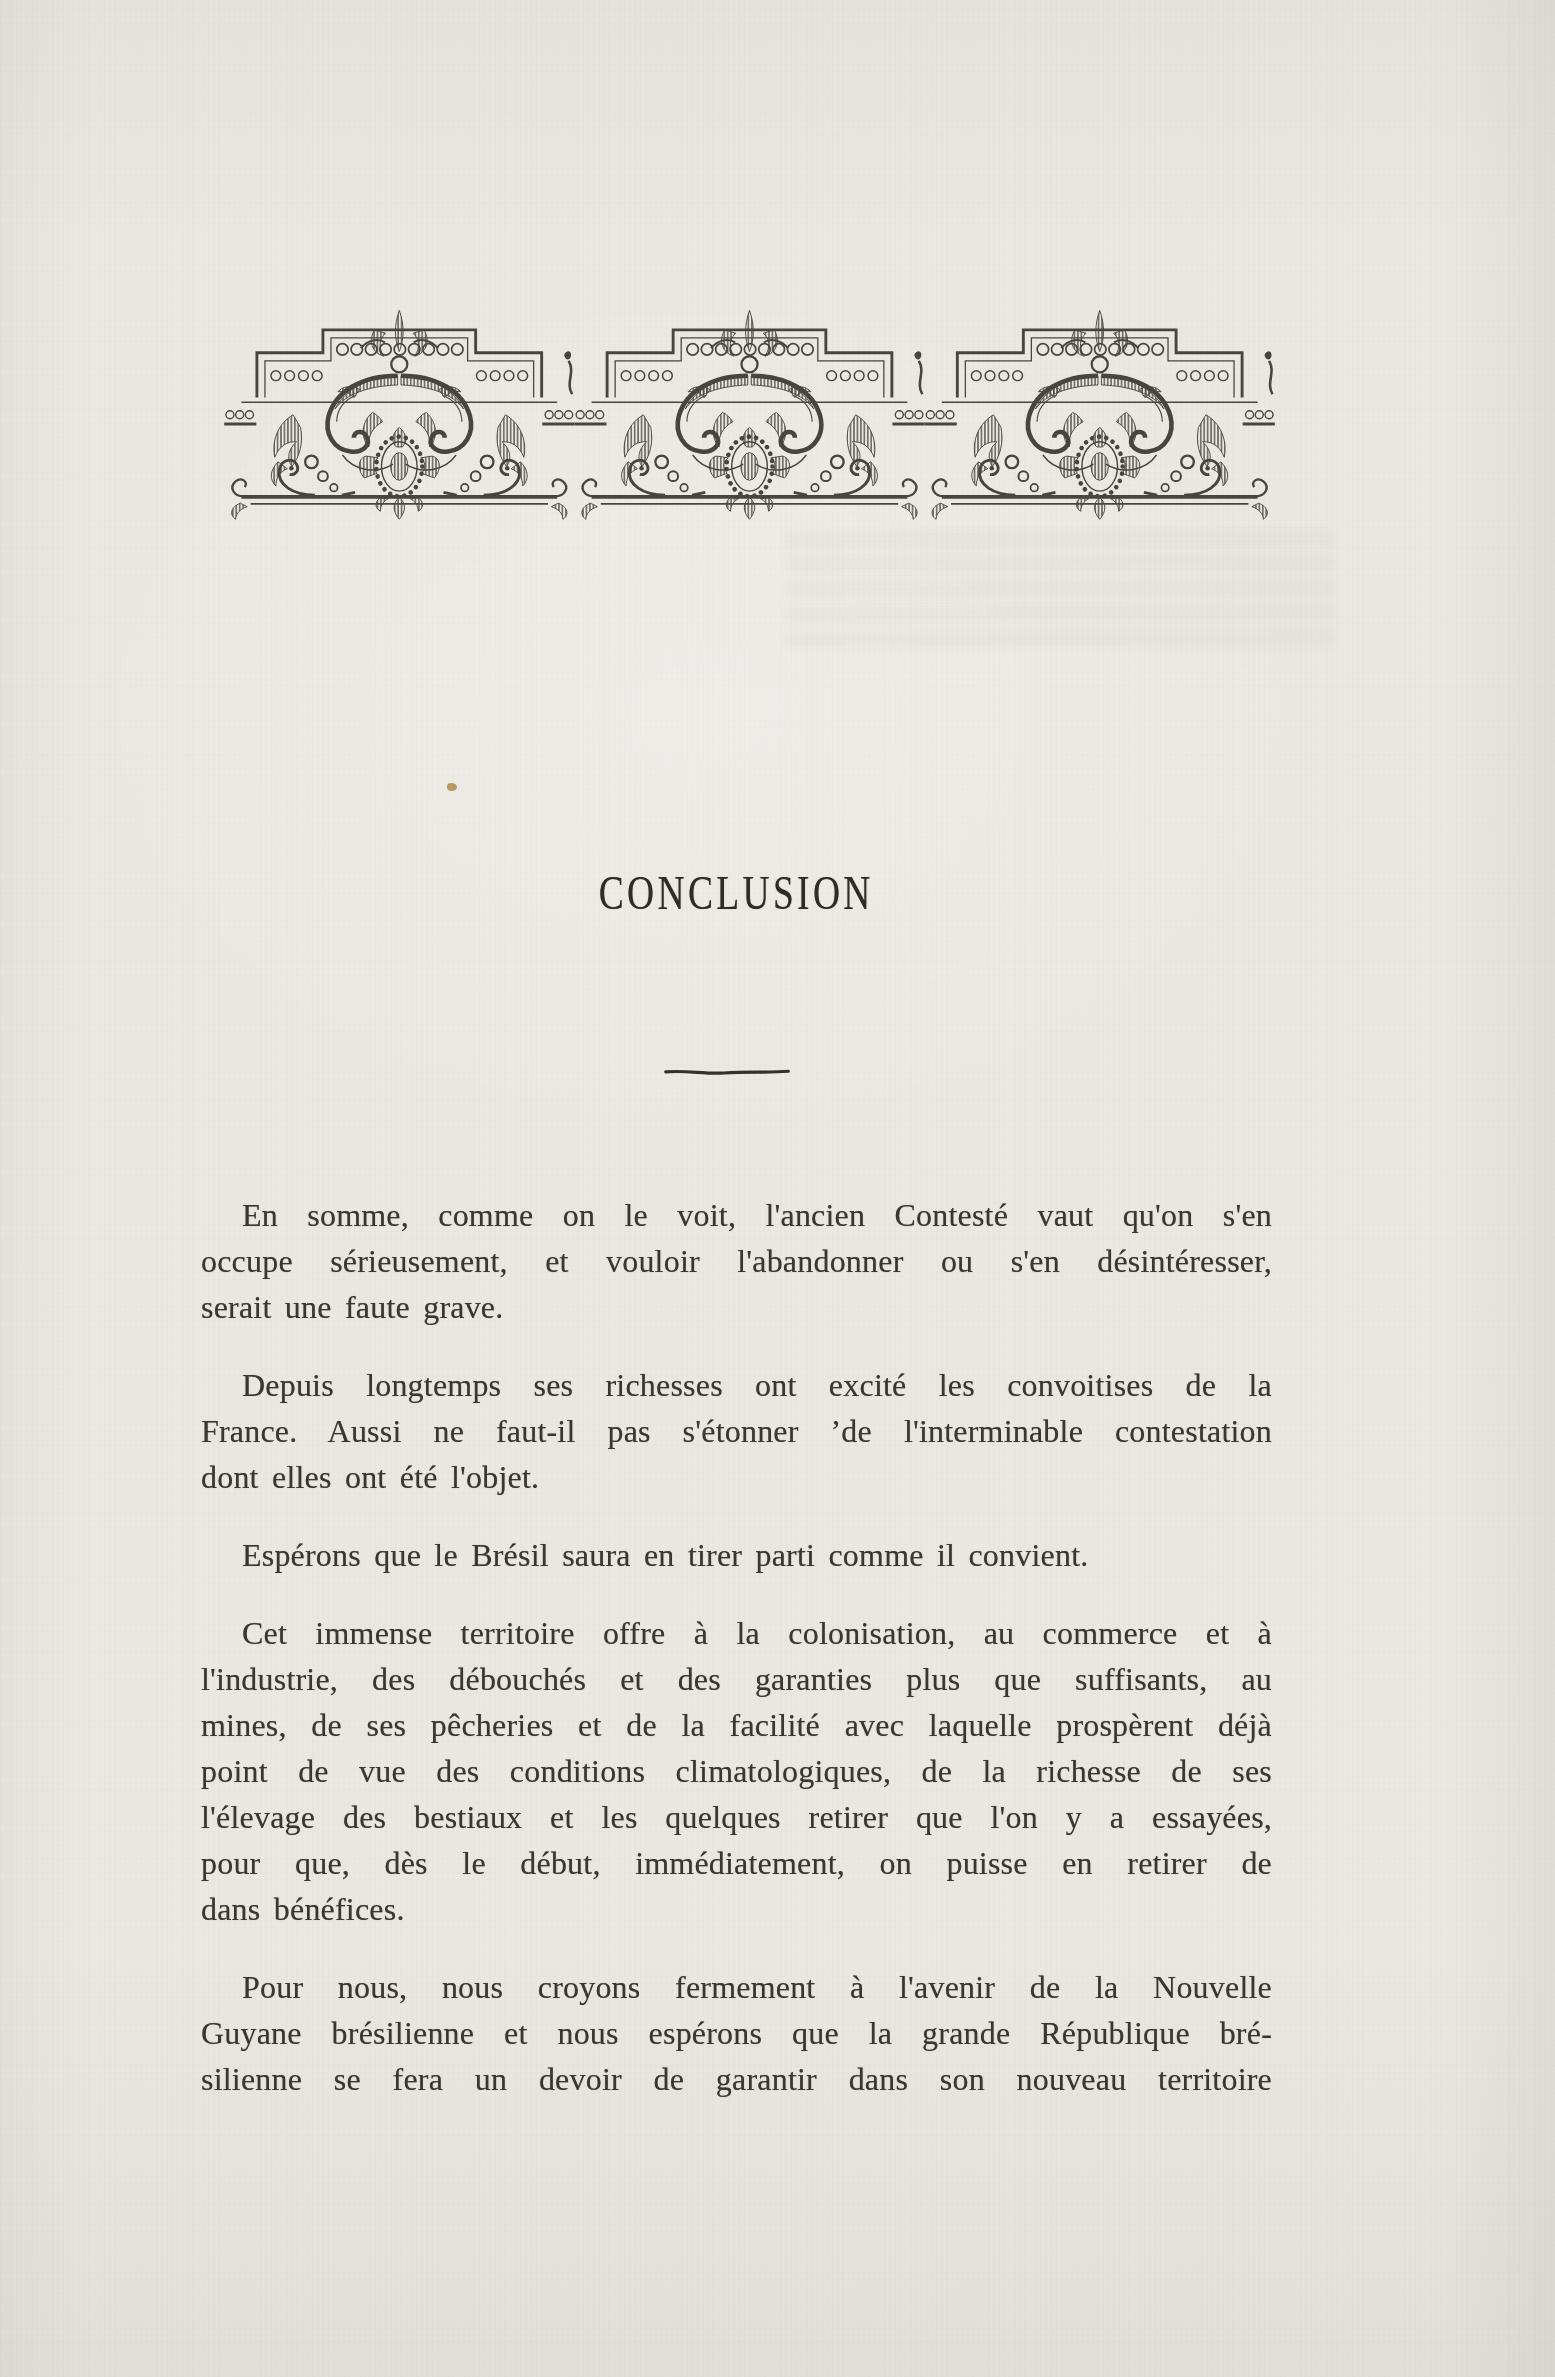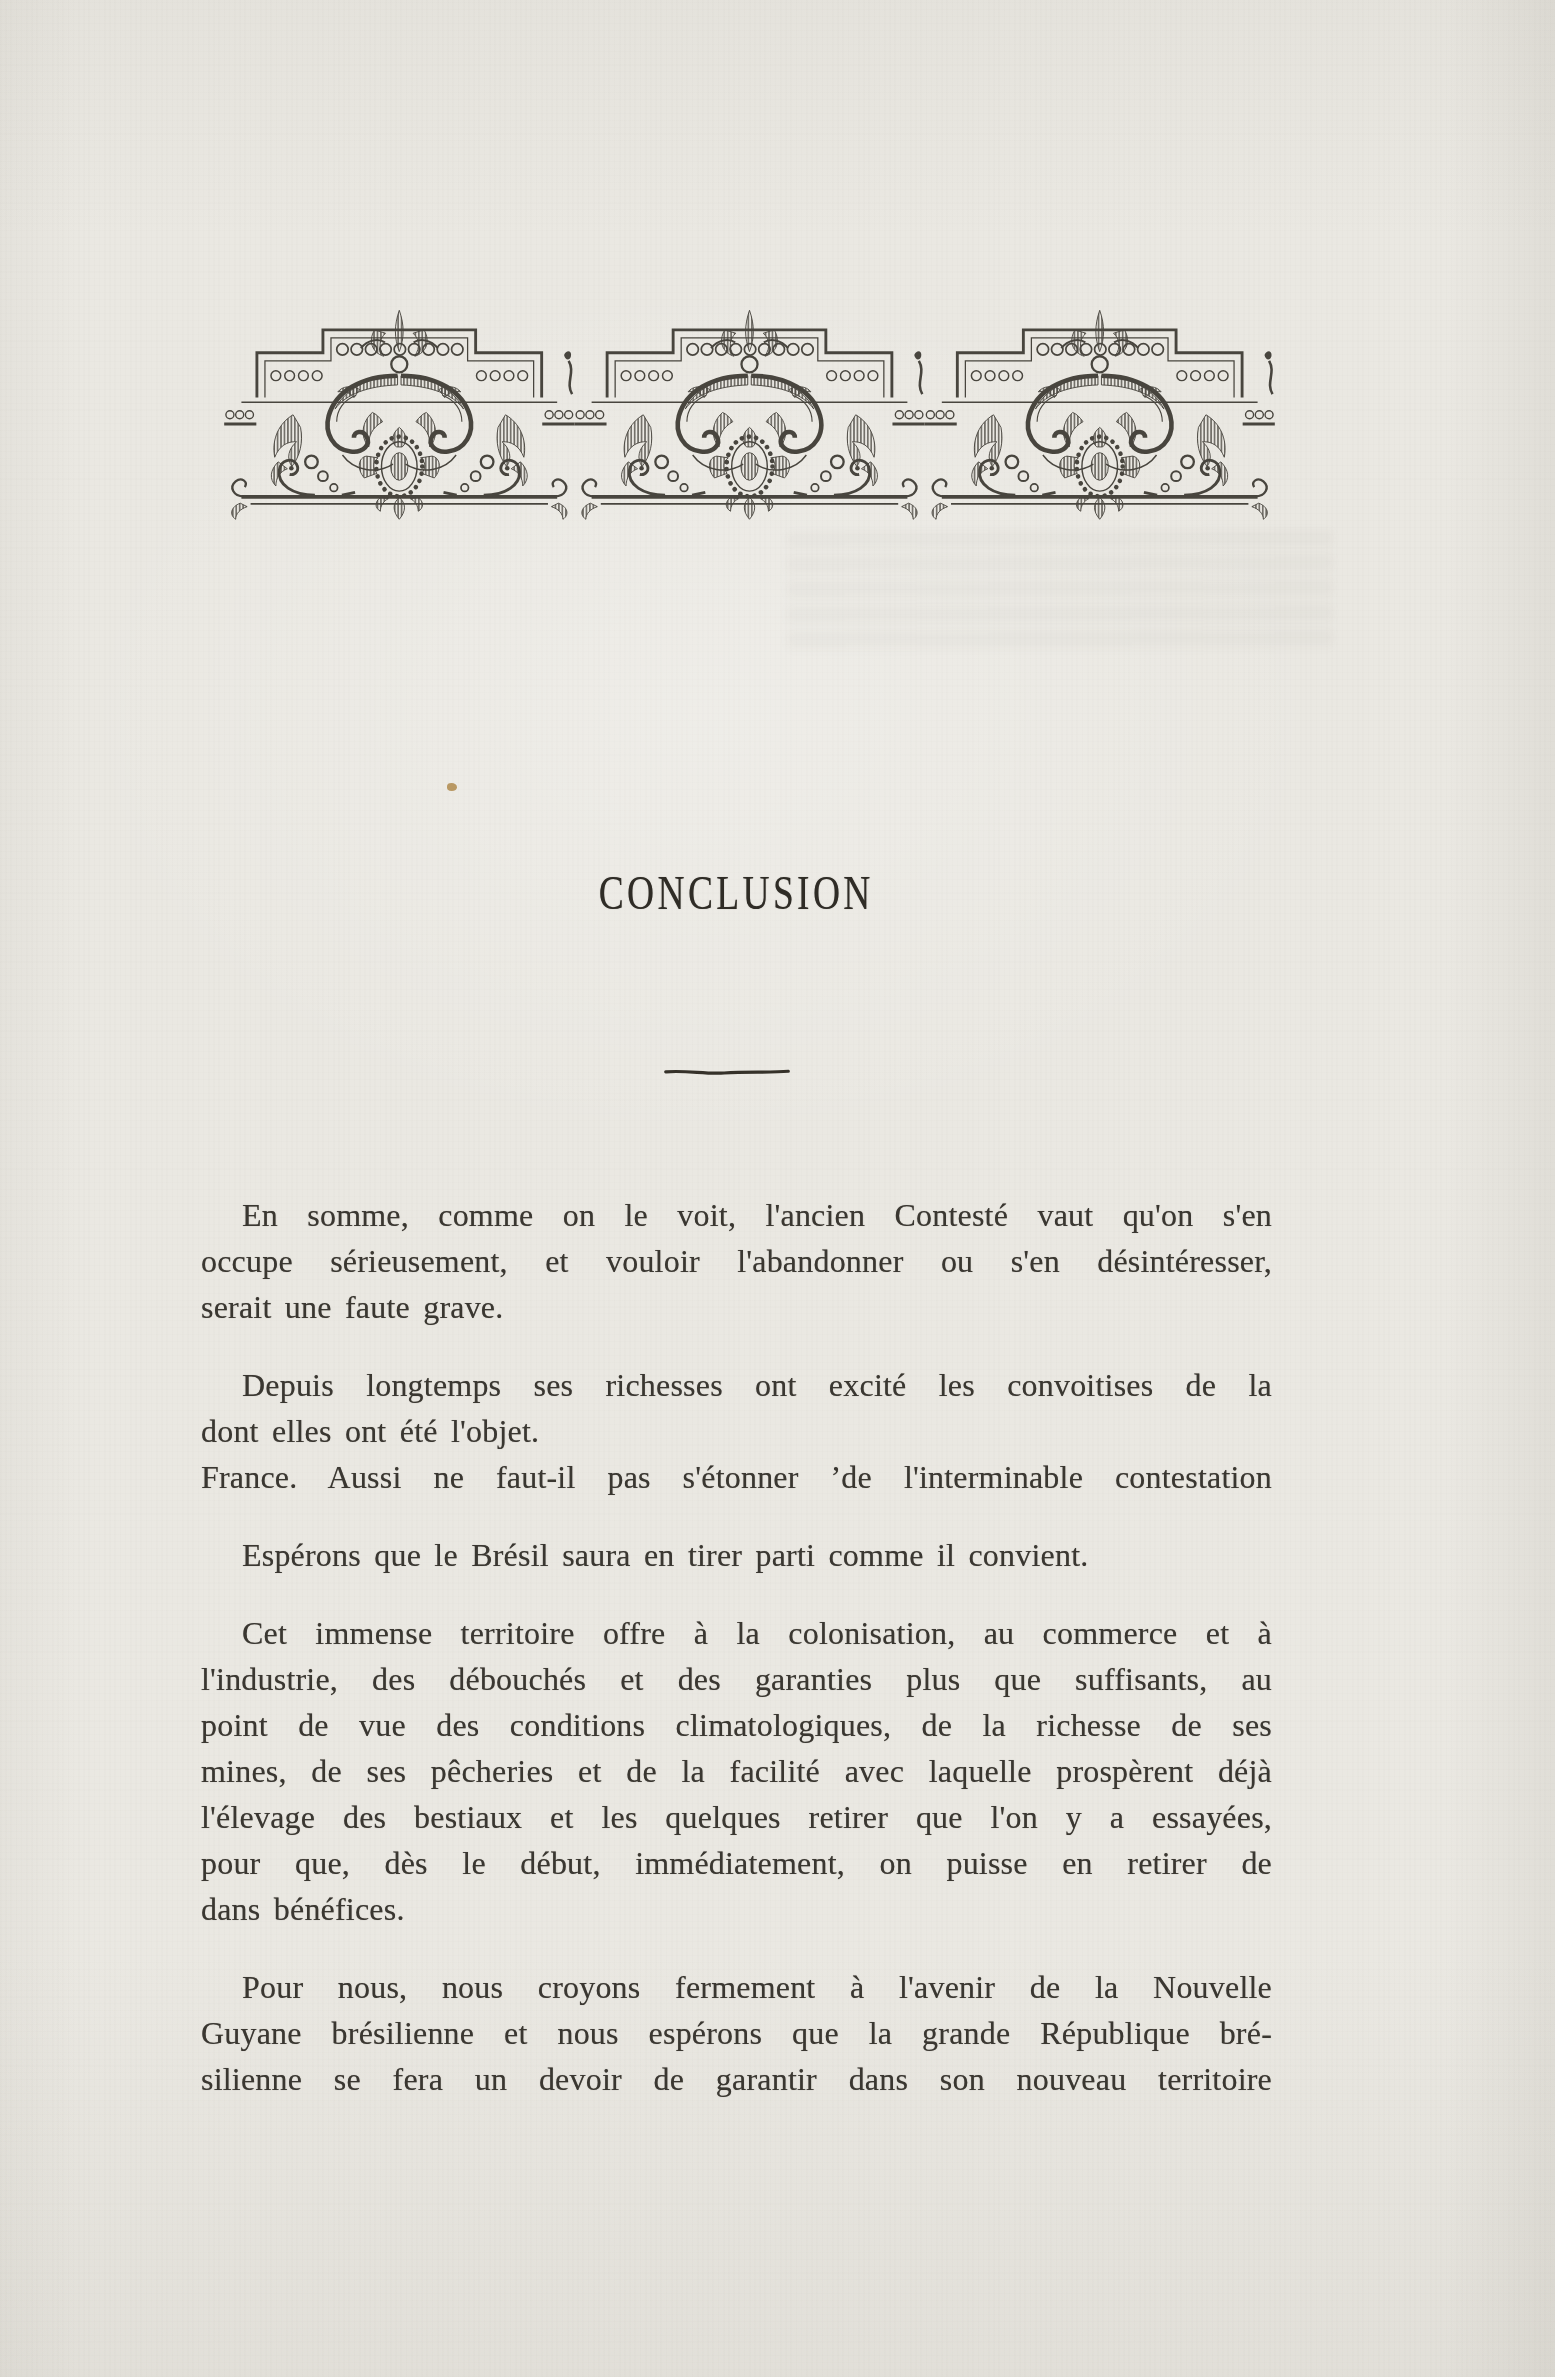--- a/index.html
+++ b/index.html
@@ -169,33 +169,33 @@
   <div class="bodytext">
     <p class="para">
       </p>
       <div class="line ind">En somme, comme on le voit, l'ancien Contesté vaut qu'on s'en</div>
       <div class="line">occupe sérieusement, et vouloir l'abandonner ou s'en désintéresser,</div>
       <div class="line end">serait une faute grave.</div>
     <p></p>
     <p class="para">
       </p>
       <div class="line ind">Depuis longtemps ses richesses ont excité les convoitises de la</div>
+      <div class="line">France. Aussi ne faut-il pas s'étonner ’de l'interminable contestation</div>
       <div class="line end">dont elles ont été l'objet.</div>
-      <div class="line">France. Aussi ne faut-il pas s'étonner ’de l'interminable contestation</div>
     <p></p>
     <p class="para">
       </p>
       <div class="line ind end">Espérons que le Brésil saura en tirer parti comme il convient.</div>
     <p></p>
     <p class="para">
       </p>
       <div class="line ind">Cet immense territoire offre à la colonisation, au commerce et à</div>
       <div class="line">l'industrie, des débouchés et des garanties plus que suffisants, au</div>
+      <div class="line">mines, de ses pêcheries et de la facilité avec laquelle prospèrent déjà</div>
       <div class="line">point de vue des conditions climatologiques, de la richesse de ses</div>
-      <div class="line">mines, de ses pêcheries et de la facilité avec laquelle prospèrent déjà</div>
       <div class="line">l'élevage des bestiaux et les quelques retirer que l'on y a essayées,</div>
       <div class="line">pour que, dès le début, immédiatement, on puisse en retirer de</div>
       <div class="line end">dans bénéfices.</div>
     <p></p>
     <p class="para">
       </p>
       <div class="line ind">Pour nous, nous croyons fermement à l'avenir de la Nouvelle</div>
       <div class="line">Guyane brésilienne et nous espérons que la grande République bré-</div>
       <div class="line">silienne se fera un devoir de garantir dans son nouveau territoire</div>
     <p></p>

